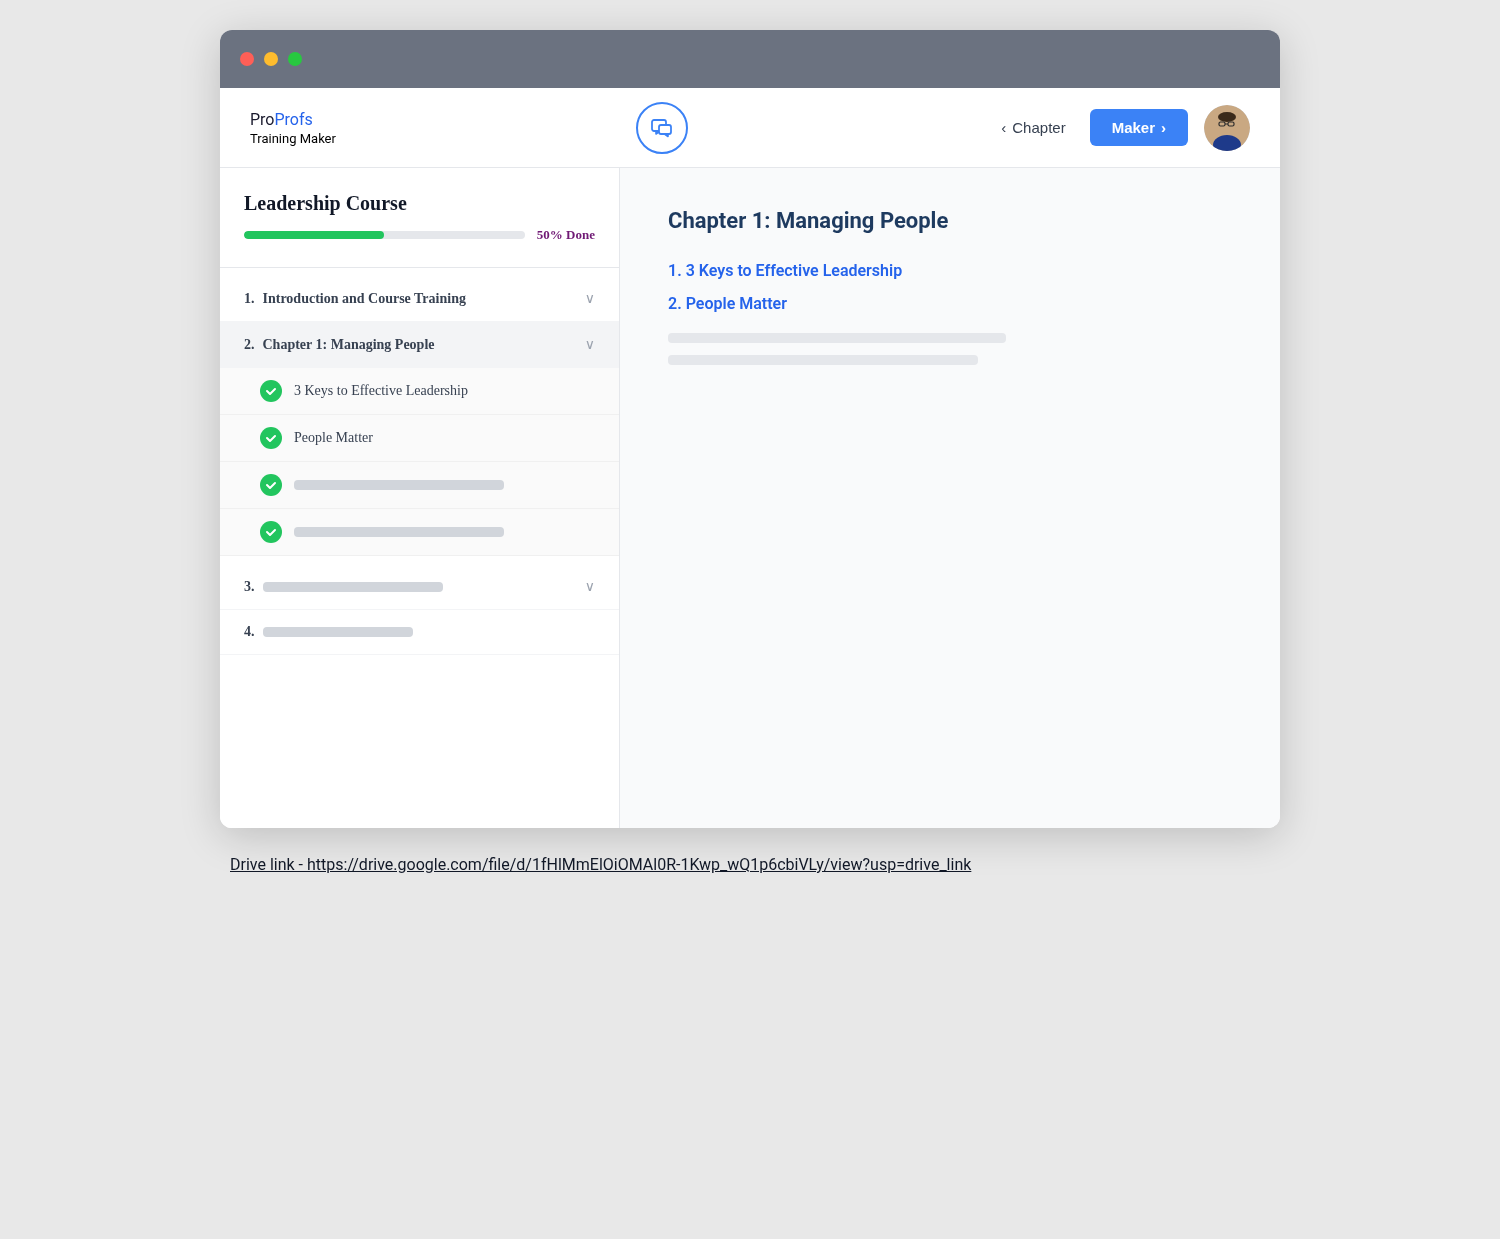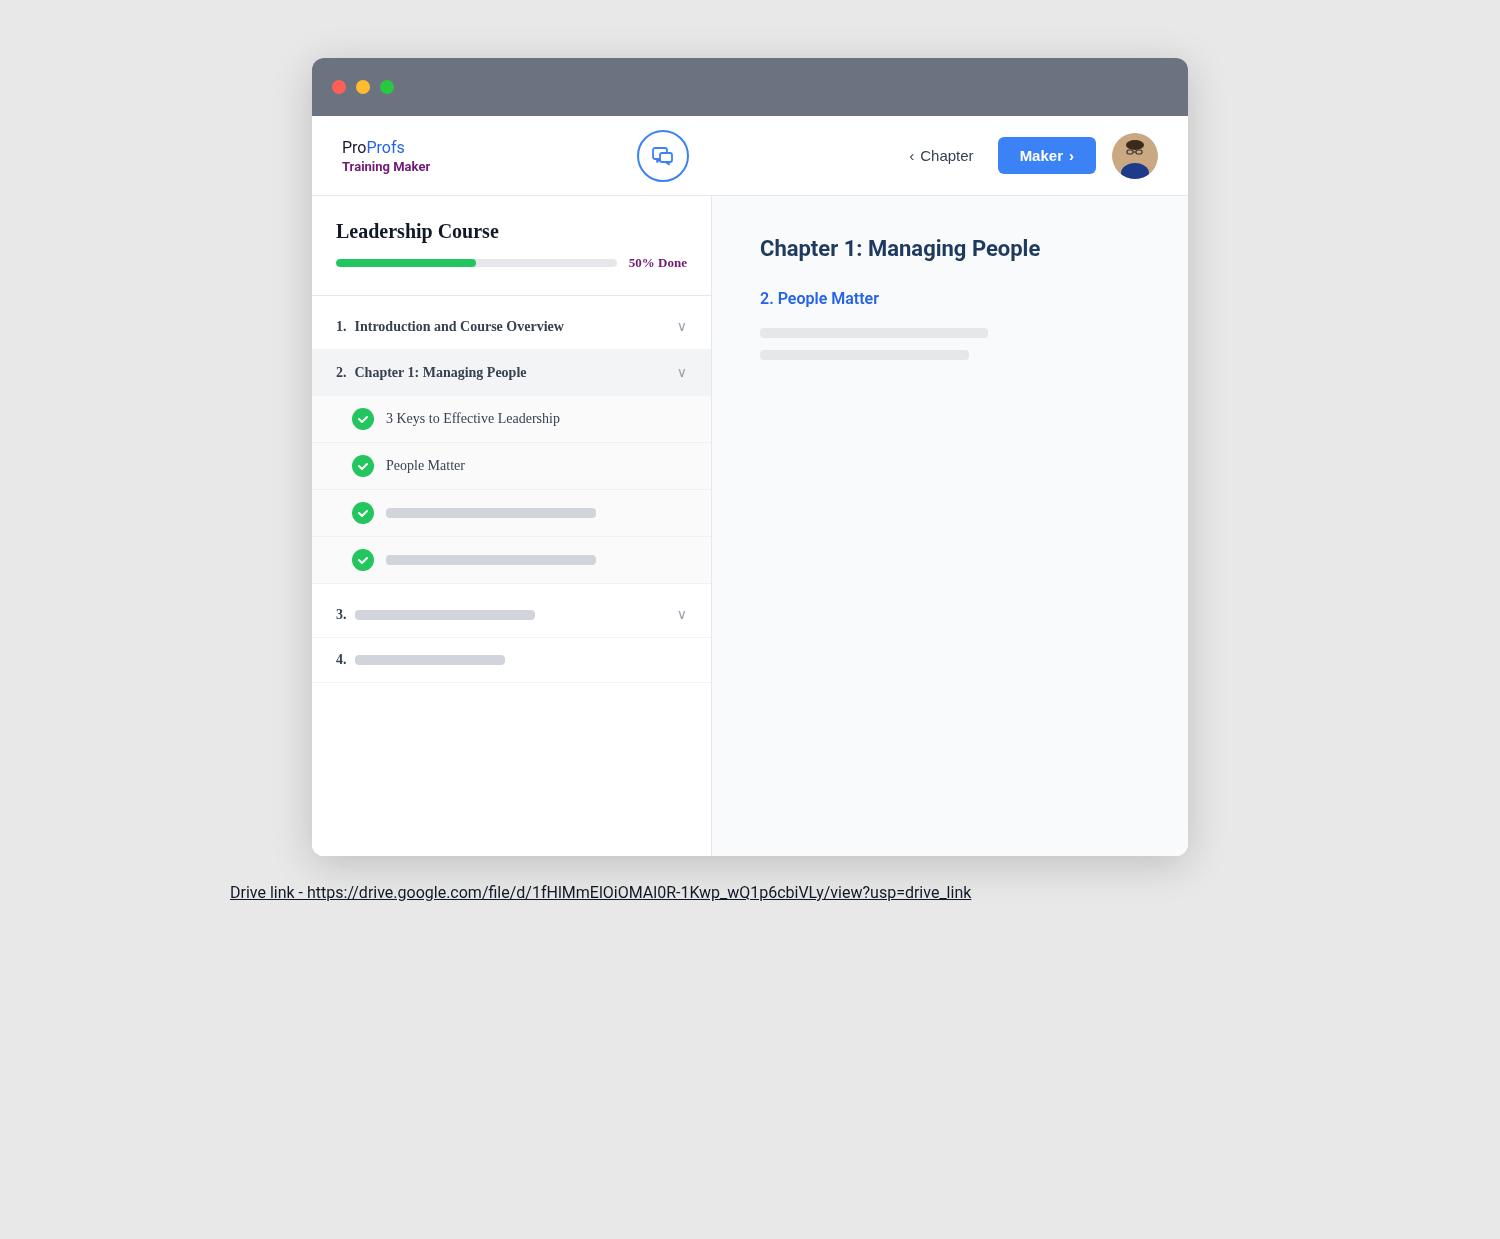--- a/index.html
+++ b/index.html
@@ -8,26 +8,25 @@
       font-family: -apple-system, BlinkMacSystemFont, 'Segoe UI', Roboto, sans-serif;
       min-height: 1239px;
       display: flex;
       flex-direction: column;
       align-items: center;
       padding: 30px 0;
     }
 
     
     .browser-window {
-      width: 876px;
+      width: 1060px;
       border-radius: 12px;
       overflow: hidden;
       box-shadow: 0 8px 40px rgba(0,0,0,0.18);
       background: #fff;
-      margin-top: 28px;
     }
 
     
     .title-bar {
       background: #6b7280;
       height: 58px;
       display: flex;
       align-items: center;
       padding: 0 20px;
       gap: 10px;
@@ -56,22 +55,22 @@
     
     .logo-container {
       display: flex;
       flex-direction: column;
       align-items: flex-start;
     }
     .logo-pro { color: #1a1a2e; }
     .logo-profs { color: #2563eb; }
     .logo-sub {
       font-size: 13px;
-      color: #701a75;
-      font-weight: 700;
+      color: #000000;
+      font-weight: 400;
       margin-top: 2px;
     }
 
     
     .header-center {
       display: flex;
       align-items: center;
       gap: 20px;
     }
     .chat-icon-wrapper {
@@ -371,21 +370,21 @@
           </div>
           <span class="progress-label">50% Done</span>
         </div>
       </div>
 
       <hr class="sidebar-divider">
 
       <div class="chapter-item">
         <div class="chapter-item-left">
           <span>1.</span>
-          <span>Introduction and Course Overview</span>
+          <span>Introduction and Course Training</span>
         </div>
         <span class="chevron">∨</span>
       </div>
 
       <div class="chapter-item active">
         <div class="chapter-item-left">
           <span>2.</span>
           <span>Chapter 1: Managing People</span>
         </div>
         <span class="chevron">∨</span>
@@ -443,20 +442,23 @@
           <span>4.</span>
           <div style="height:10px; width:150px; background:#d1d5db; border-radius:4px;"></div>
         </div>
       </div>
 
     </div>
 
     <div class="right-panel">
       <h2 class="chapter-heading">Chapter 1: Managing People</h2>
 
+      <a class="lesson-link">
+        <span>1. </span><span>3 Keys to Effective Leadership</span>
+      </a>
 
       <a class="lesson-link">
         <span>2. </span><span>People Matter</span>
       </a>
 
       <div class="content-placeholder" style="width: 60%; margin-top: 20px;"></div>
       <div class="content-placeholder" style="width: 55%;"></div>
     </div>
 
   </div>

